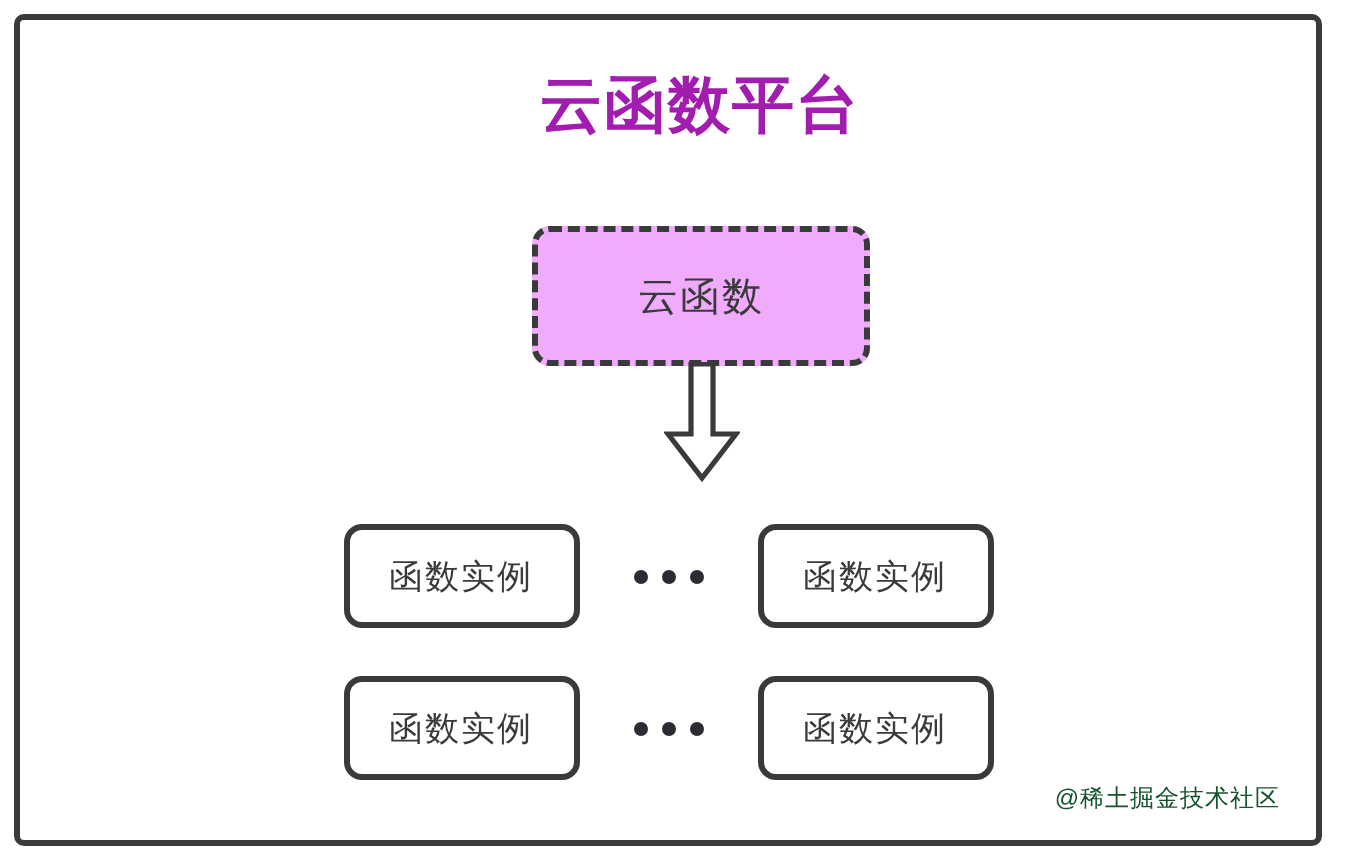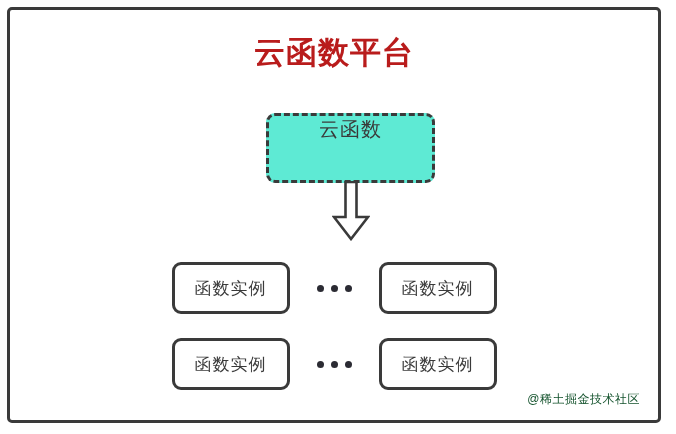--- a/index.html
+++ b/index.html
@@ -31,44 +31,44 @@
     height: 416px;
     box-sizing: border-box;
     border: 3px solid #3a3a3a;
     border-radius: 5px;
     background: #ffffff;
   }
 
   
   .platform-title {
     position: absolute;
-    left: 0;
+    left: 16px;
     top: 24px;
     width: 100%;
     text-align: center;
     font-size: 31px;
     font-weight: bold;
     letter-spacing: 1px;
-    color: #b91c1c;
+    color: #a21caf;
     line-height: 1.2;
   }
 
   
   .cloud-function-node {
     position: absolute;
     left: 256px;
     top: 103px;
     width: 169px;
     height: 70px;
     box-sizing: border-box;
     border: 3px dashed #3a3a3a;
     border-radius: 9px;
-    background: #5eead4;
+    background: #f0abfc;
     display: flex;
-    align-items: flex-start;
+    align-items: center;
     justify-content: center;
   }
   .cloud-function-label {
     font-size: 20px;
     color: #3a3a3a;
     letter-spacing: 1px;
   }
 
   
   .flow-arrow {

